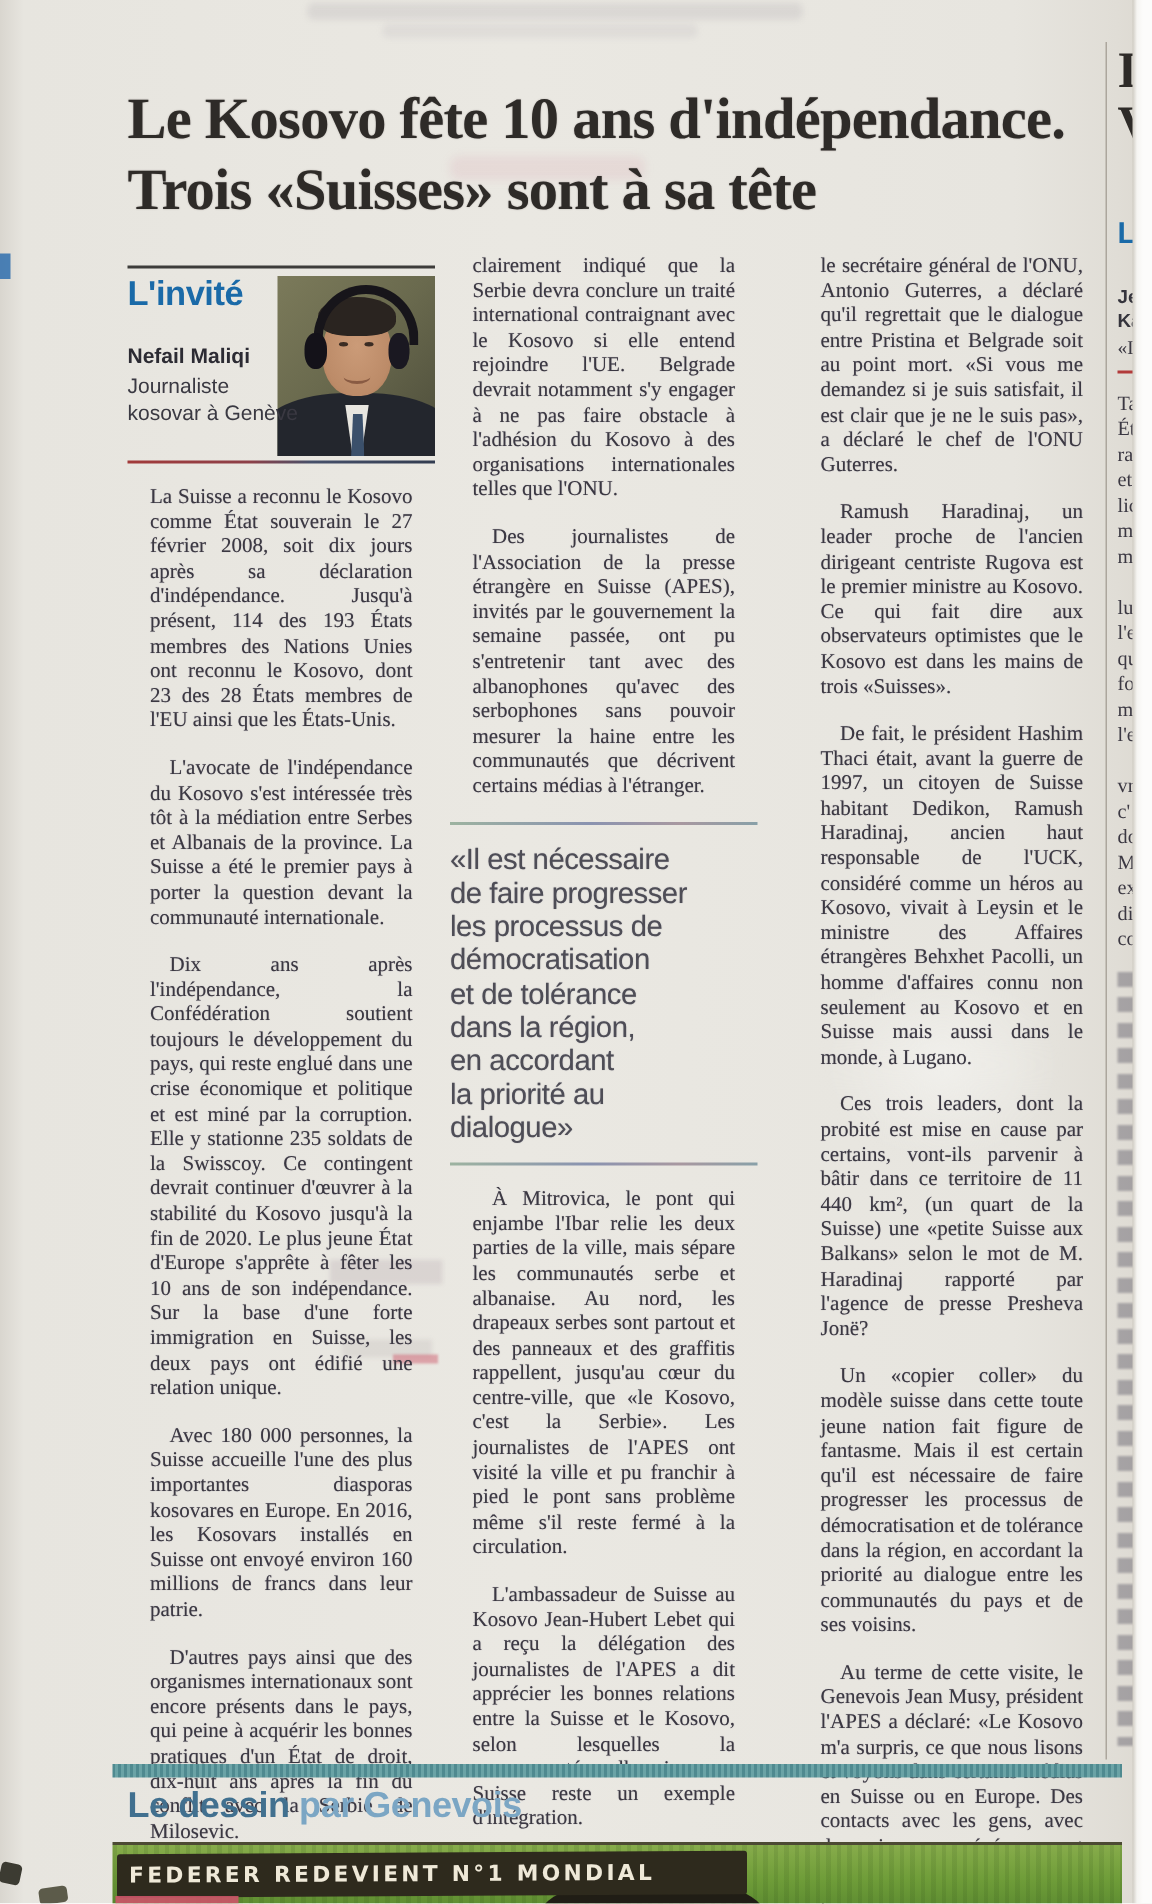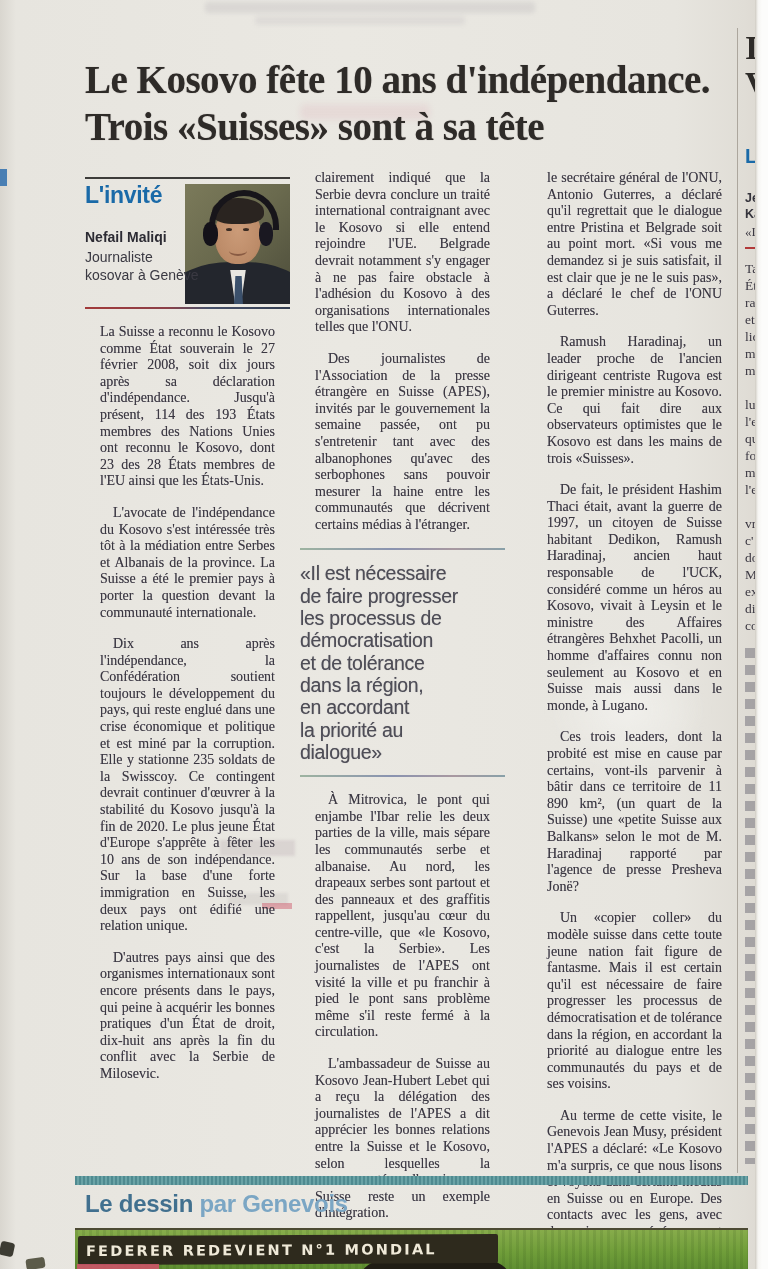--- a/index.html
+++ b/index.html
@@ -129,20 +129,21 @@
         <div class="ph-smile"></div>
       </div>
       <div class="invite-name">Nefail Maliqi</div>
       <div class="invite-role">Journaliste
 kosovar à Genève</div>
       <div class="invite-rule"></div>
     </div>
     <p>La Suisse a reconnu le Kosovo comme État souverain le 27 février 2008, soit dix jours après sa déclaration d'indépendance. Jusqu'à présent, 114 des 193 États membres des Nations Unies ont reconnu le Kosovo, dont 23 des 28 États membres de l'EU ainsi que les États-Unis.</p>
     <p class="ind">L'avocate de l'indépendance du Kosovo s'est intéressée très tôt à la médiation entre Serbes et Albanais de la province. La Suisse a été le premier pays à porter la question devant la communauté internationale.</p>
     <p class="ind">Dix ans après l'indépendance, la Confédération soutient toujours le développement du pays, qui reste englué dans une crise économique et politique et est miné par la corruption. Elle y stationne 235 soldats de la Swisscoy. Ce contingent devrait continuer d'œuvrer à la stabilité du Kosovo jusqu'à la fin de 2020. Le plus jeune État d'Europe s'apprête à fêter les 10 ans de son indépendance. Sur la base d'une forte immigration en Suisse, les deux pays ont édifié une relation unique.</p>
+    <p class="ind">Avec 180 000 personnes, la Suisse accueille l'une des plus importantes diasporas kosovares en Europe. En 2016, les Kosovars installés en Suisse ont envoyé environ 160 millions de francs dans leur patrie.</p>
     <p class="ind">D'autres pays ainsi que des organismes internationaux sont encore présents dans le pays, qui peine à acquérir les bonnes pratiques d'un État de droit, dix-huit ans après la fin du conflit avec la Serbie de Milosevic.</p>
   </div>
 
   <div class="col col2">
     <p>clairement indiqué que la Serbie devra conclure un traité international contraignant avec le Kosovo si elle entend rejoindre l'UE. Belgrade devrait notamment s'y engager à ne pas faire obstacle à l'adhésion du Kosovo à des organisations internationales telles que l'ONU.</p>
     <p class="ind">Des journalistes de l'Association de la presse étrangère en Suisse (APES), invités par le gouvernement la semaine passée, ont pu s'entretenir tant avec des albanophones qu'avec des serbophones sans pouvoir mesurer la haine entre les communautés que décrivent certains médias à l'étranger.</p>
     <div class="qrule"></div>
     <div class="pullquote">«Il est nécessaire
 de faire progresser
 les processus de
@@ -155,21 +156,21 @@
     <div class="qrule"></div>
     <p class="ind">À Mitrovica, le pont qui enjambe l'Ibar relie les deux parties de la ville, mais sépare les communautés serbe et albanaise. Au nord, les drapeaux serbes sont partout et des panneaux et des graffitis rappellent, jusqu'au cœur du centre-ville, que «le Kosovo, c'est la Serbie». Les journalistes de l'APES ont visité la ville et pu franchir à pied le pont sans problème même s'il reste fermé à la circulation.</p>
     <p class="ind">L'ambassadeur de Suisse au Kosovo Jean-Hubert Lebet qui a reçu la délégation des journalistes de l'APES a dit apprécier les bonnes relations entre la Suisse et le Kosovo, selon lesquelles la communauté albanaise en Suisse reste un exemple d'intégration.</p>
     <p class="ind">Répondant à une question du correspondant de l'agence de presse Presheva Jonë à Genève,</p>
   </div>
 
   <div class="col col3">
     <p>le secrétaire général de l'ONU, Antonio Guterres, a déclaré qu'il regrettait que le dialogue entre Pristina et Belgrade soit au point mort. «Si vous me demandez si je suis satisfait, il est clair que je ne le suis pas», a déclaré le chef de l'ONU Guterres.</p>
     <p class="ind">Ramush Haradinaj, un leader proche de l'ancien dirigeant centriste Rugova est le premier ministre au Kosovo. Ce qui fait dire aux observateurs optimistes que le Kosovo est dans les mains de trois «Suisses».</p>
     <p class="ind">De fait, le président Hashim Thaci était, avant la guerre de 1997, un citoyen de Suisse habitant Dedikon, Ramush Haradinaj, ancien haut responsable de l'UCK, considéré comme un héros au Kosovo, vivait à Leysin et le ministre des Affaires étrangères Behxhet Pacolli, un homme d'affaires connu non seulement au Kosovo et en Suisse mais aussi dans le monde, à Lugano.</p>
-    <p class="ind">Ces trois leaders, dont la probité est mise en cause par certains, vont-ils parvenir à bâtir dans ce territoire de 11 890 km², (un quart de la Suisse) une «petite Suisse aux Balkans» selon le mot de M. Haradinaj rapporté par l'agence de presse Presheva Jonë?</p>
+    <p class="ind">Ces trois leaders, dont la probité est mise en cause par certains, vont-ils parvenir à bâtir dans ce territoire de 11 440 km², (un quart de la Suisse) une «petite Suisse aux Balkans» selon le mot de M. Haradinaj rapporté par l'agence de presse Presheva Jonë?</p>
     <p class="ind">Un «copier coller» du modèle suisse dans cette toute jeune nation fait figure de fantasme. Mais il est certain qu'il est nécessaire de faire progresser les processus de démocratisation et de tolérance dans la région, en accordant la priorité au dialogue entre les communautés du pays et de ses voisins.</p>
     <p class="ind">Au terme de cette visite, le Genevois Jean Musy, président l'APES a déclaré: «Le Kosovo m'a surpris, ce que nous lisons et voyons dans certains médias en Suisse ou en Europe. Des contacts avec les gens, avec des jeunes généreux et accueillants. Peut-être un peu pauvre mais riche en cœur Ces jeunes ne sont pas seulement les perspectives du Kosovo, mais aussi les perspectives européennes.»</p>
   </div>
 
   <div class="colrule"></div>
 
   <div class="sidecol">
     <div class="side-headline">I
 V</div>
     <div class="side-label">L</div>

